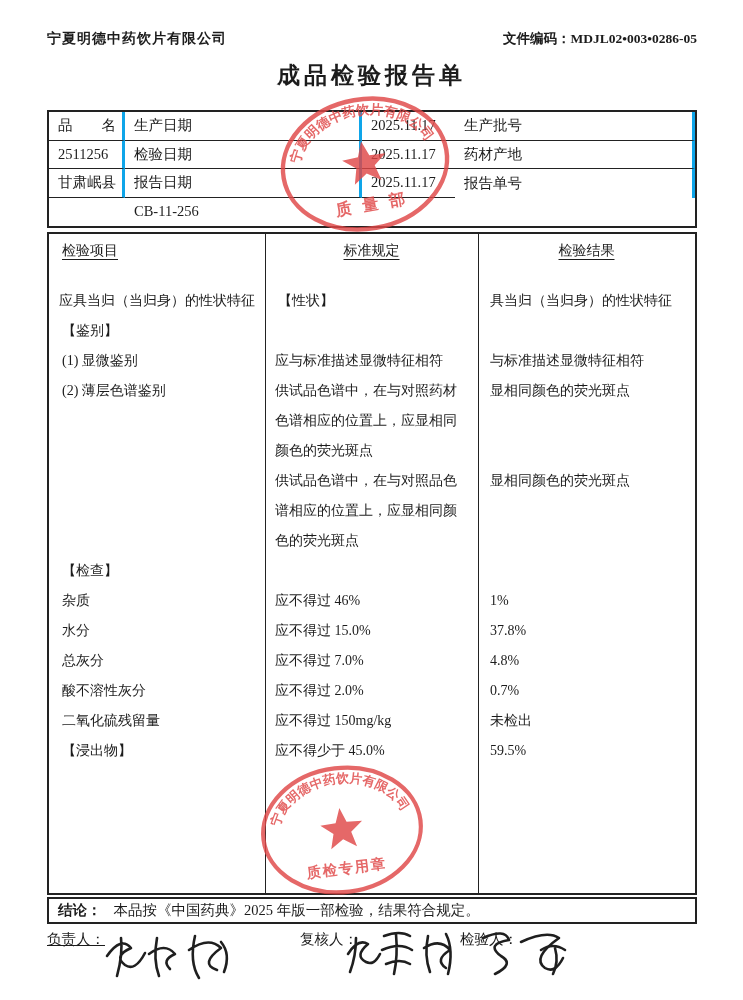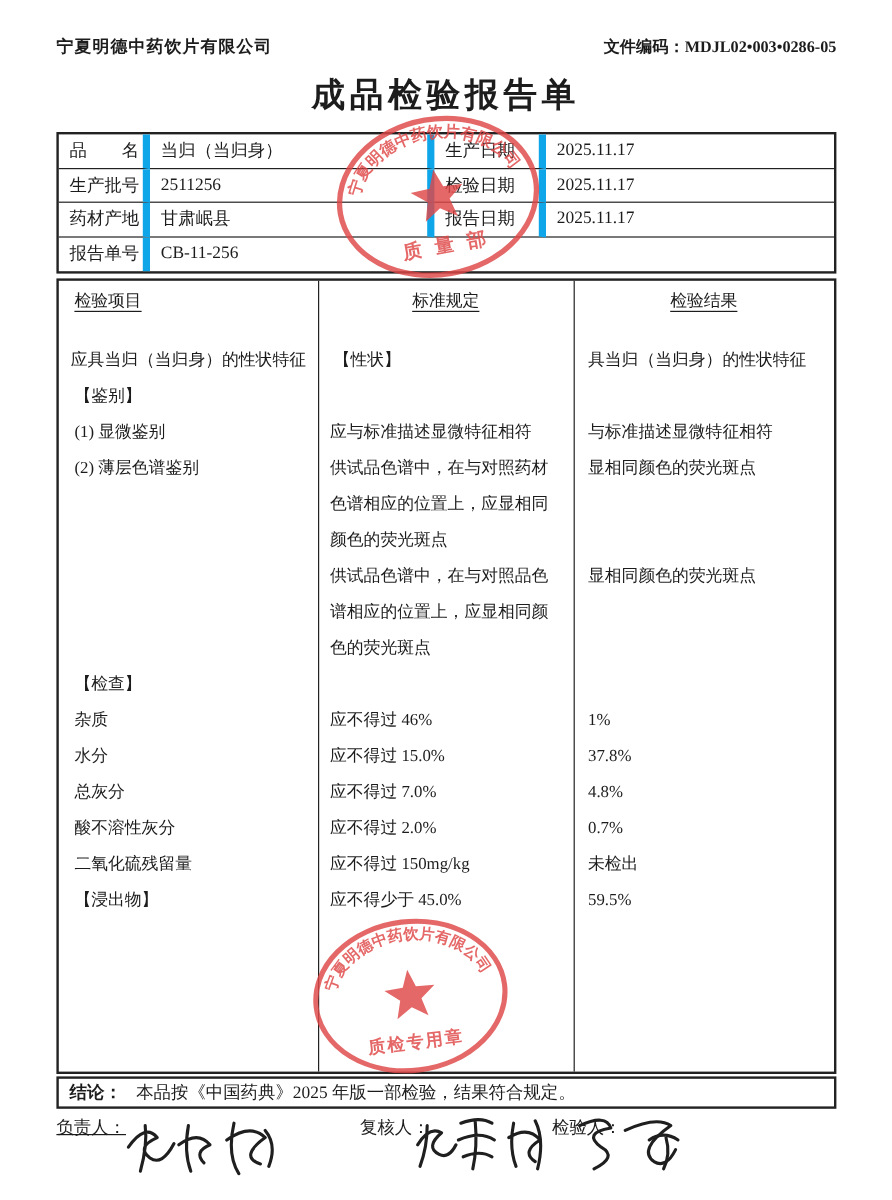--- a/index.html
+++ b/index.html
@@ -13,33 +13,33 @@
   .company {
     position: absolute; left: 47px; top: 30px;
     font-size: 14px; font-weight: bold; letter-spacing: 1px;
   }
   .doccode {
     position: absolute; right: 46px; top: 30px;
     font-size: 13.5px; font-weight: bold;
   }
   .title {
     position: absolute; left: 0; right: 0; top: 60px;
-    text-align: center; font-size: 28px; font-weight: bold; letter-spacing: 4px;
+    text-align: center; font-size: 23px; font-weight: bold; letter-spacing: 4px;
   }
 
   
   .itable {
     position: absolute; left: 47px; top: 110px; width: 650px; height: 118px;
     border: 2px solid #222;
     display: grid;
     grid-template-columns: 76px 237px 93px 1fr;
     grid-template-rows: repeat(4, 1fr);
   }
   .icell {
-    border-right: 6px solid #0ea5e9; border-bottom: 1px solid #222;
+    border-right: 3px solid #0ea5e9; border-bottom: 1px solid #222;
     display: flex; align-items: center;
     font-size: 14.5px; padding-left: 9px; white-space: nowrap; overflow: hidden;
   }
   .icell.last-col { border-right: none; text-align: center; }
   .icell.last-row { border-bottom: none; }
   .icell.span3 { grid-column: 2 / 5; border-right: none; }
 
   
   .rtable {
     position: absolute; left: 47px; top: 232px; width: 650px; height: 663px;
@@ -97,21 +97,20 @@
 </style>
 </head>
 <body>
 
 <div class="company">宁夏明德中药饮片有限公司</div>
 <div class="doccode">文件编码：MDJL02•003•0286-05</div>
 <div class="title">成品检验报告单</div>
 
 <div class="itable">
   <div class="icell">品　　名</div>
-  <div class="icell">当归（当归身）</div>
   <div class="icell">生产日期</div>
   <div class="icell last-col">2025.11.17</div>
 
   <div class="icell">生产批号</div>
   <div class="icell">2511256</div>
   <div class="icell">检验日期</div>
   <div class="icell last-col">2025.11.17</div>
 
   <div class="icell">药材产地</div>
   <div class="icell">甘肃岷县</div>

